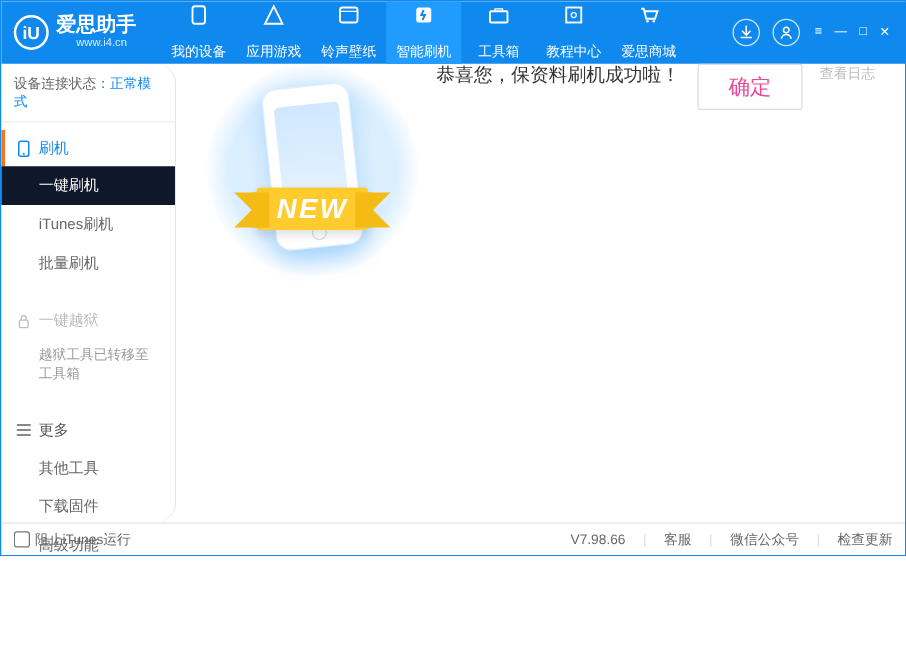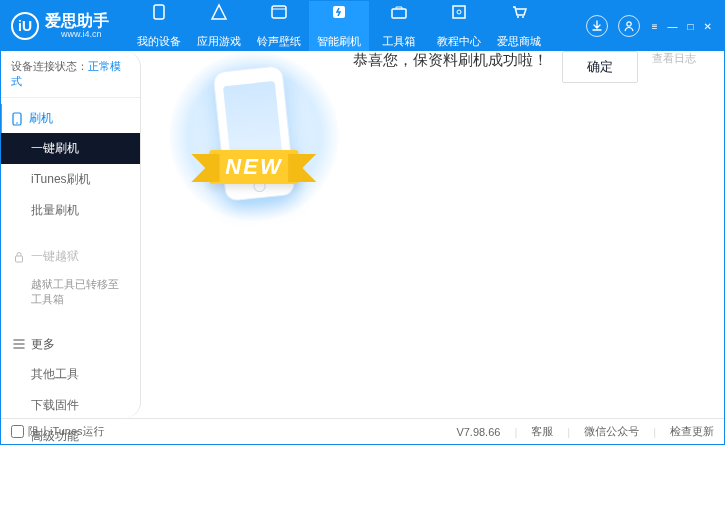--- a/index.html
+++ b/index.html
@@ -20,21 +20,21 @@
 .win-ctrls { display: flex; gap: 6px; font-size: 10px; }
 .win-ctrls span { cursor: pointer; padding: 0 2px; }
 .circ { width: 22px; height: 22px; border: 1.5px solid rgba(255,255,255,.8); border-radius: 50%; display: flex; align-items: center; justify-content: center; cursor: pointer; }
 
 .body { flex: 1; display: flex; min-height: 0; }
 .sidebar { width: 140px; border-right: 1px solid #e5e5e5; display: flex; flex-direction: column; border-radius: 16px; }
 .conn { padding: 8px 10px; font-size: 11px; color: #666; border-bottom: 1px solid #eee; }
 .conn b { color: #1089ef; font-weight: normal; }
 .side-group { padding: 6px 0; }
 .side-head { display: flex; align-items: center; gap: 6px; padding: 6px 12px; color: #555; font-size: 12px; cursor: pointer; }
-.side-head.active { color: #1089ef; border-left: 1px solid #f97316; padding-left: 9px; }
+.side-head.active { color: #1089ef; border-left: 3px solid #f97316; padding-left: 9px; }
 .side-head.locked { color: #bbb; }
 .side-sub { padding: 7px 12px 7px 30px; font-size: 12px; color: #666; cursor: pointer; }
 .side-sub.active { background: #0f172a; color: #fff; }
 .side-note { padding: 6px 12px 6px 30px; font-size: 11px; color: #999; line-height: 1.4; }
 .divider { height: 1px; background: #eee; margin: 2px 0; }
 
 .checks { margin-top: auto; border: 2px solid #e0392d; margin: 6px; padding: 6px 4px; display: flex; gap: 10px; font-size: 11px; color: #333; }
 .checks label { display: flex; align-items: center; gap: 3px; cursor: pointer; }
 .checks input { accent-color: #1089ef; }
 
@@ -45,21 +45,21 @@
 .phone { position: absolute; left: 50%; top: 50%; transform: translate(-50%,-52%) rotate(-6deg); width: 70px; height: 130px; background: #fff; border-radius: 12px; box-shadow: 0 8px 18px rgba(16,137,239,.25); border: 1px solid #e3eefc; }
 .phone::before { content: ""; position: absolute; left: 8px; right: 8px; top: 14px; bottom: 16px; background: linear-gradient(#cfe8ff,#eaf5ff); border-radius: 4px; }
 .phone::after { content: ""; position: absolute; left: 50%; bottom: 5px; transform: translateX(-50%); width: 10px; height: 10px; border: 1.5px solid #cfe0ef; border-radius: 50%; }
 .ribbon { position: absolute; left: 50%; top: 58%; transform: translateX(-50%); }
 .ribbon-body { background: #ffcb2d; color: #fff; font-weight: 900; font-size: 22px; letter-spacing: 2px; padding: 4px 16px; border-radius: 3px; font-style: italic; box-shadow: 0 4px 8px rgba(0,0,0,.12); position: relative; }
 .ribbon-body::before, .ribbon-body::after { content: ""; position: absolute; top: 4px; width: 0; height: 0; border: 14px solid #f5bb15; }
 .ribbon-body::before { left: -18px; border-left-color: transparent; }
 .ribbon-body::after { right: -18px; border-right-color: transparent; }
 
 .success-text { font-size: 15px; color: #333; }
-.ok-btn { border: 1px solid #ddd; background: #fff; padding: 6px 24px; font-size: 13px; color: #0f172a; cursor: pointer; border-radius: 2px; }
+.ok-btn { border: 1px solid #ddd; background: #fff; padding: 6px 24px; font-size: 17px; color: #ec4899; cursor: pointer; border-radius: 2px; }
 .log-link { font-size: 11px; color: #bbb; cursor: pointer; }
 
 .footer { height: 26px; border-top: 1px solid #e5e5e5; display: flex; align-items: center; padding: 0 10px; font-size: 11px; color: #666; gap: 14px; }
 .footer .chk { display: flex; align-items: center; gap: 4px; cursor: pointer; }
 .footer .spacer { flex: 1; }
 .footer .lnk { cursor: pointer; }
 .footer .sep { color: #ddd; }
 
 svg { display: block; }
 </style>

